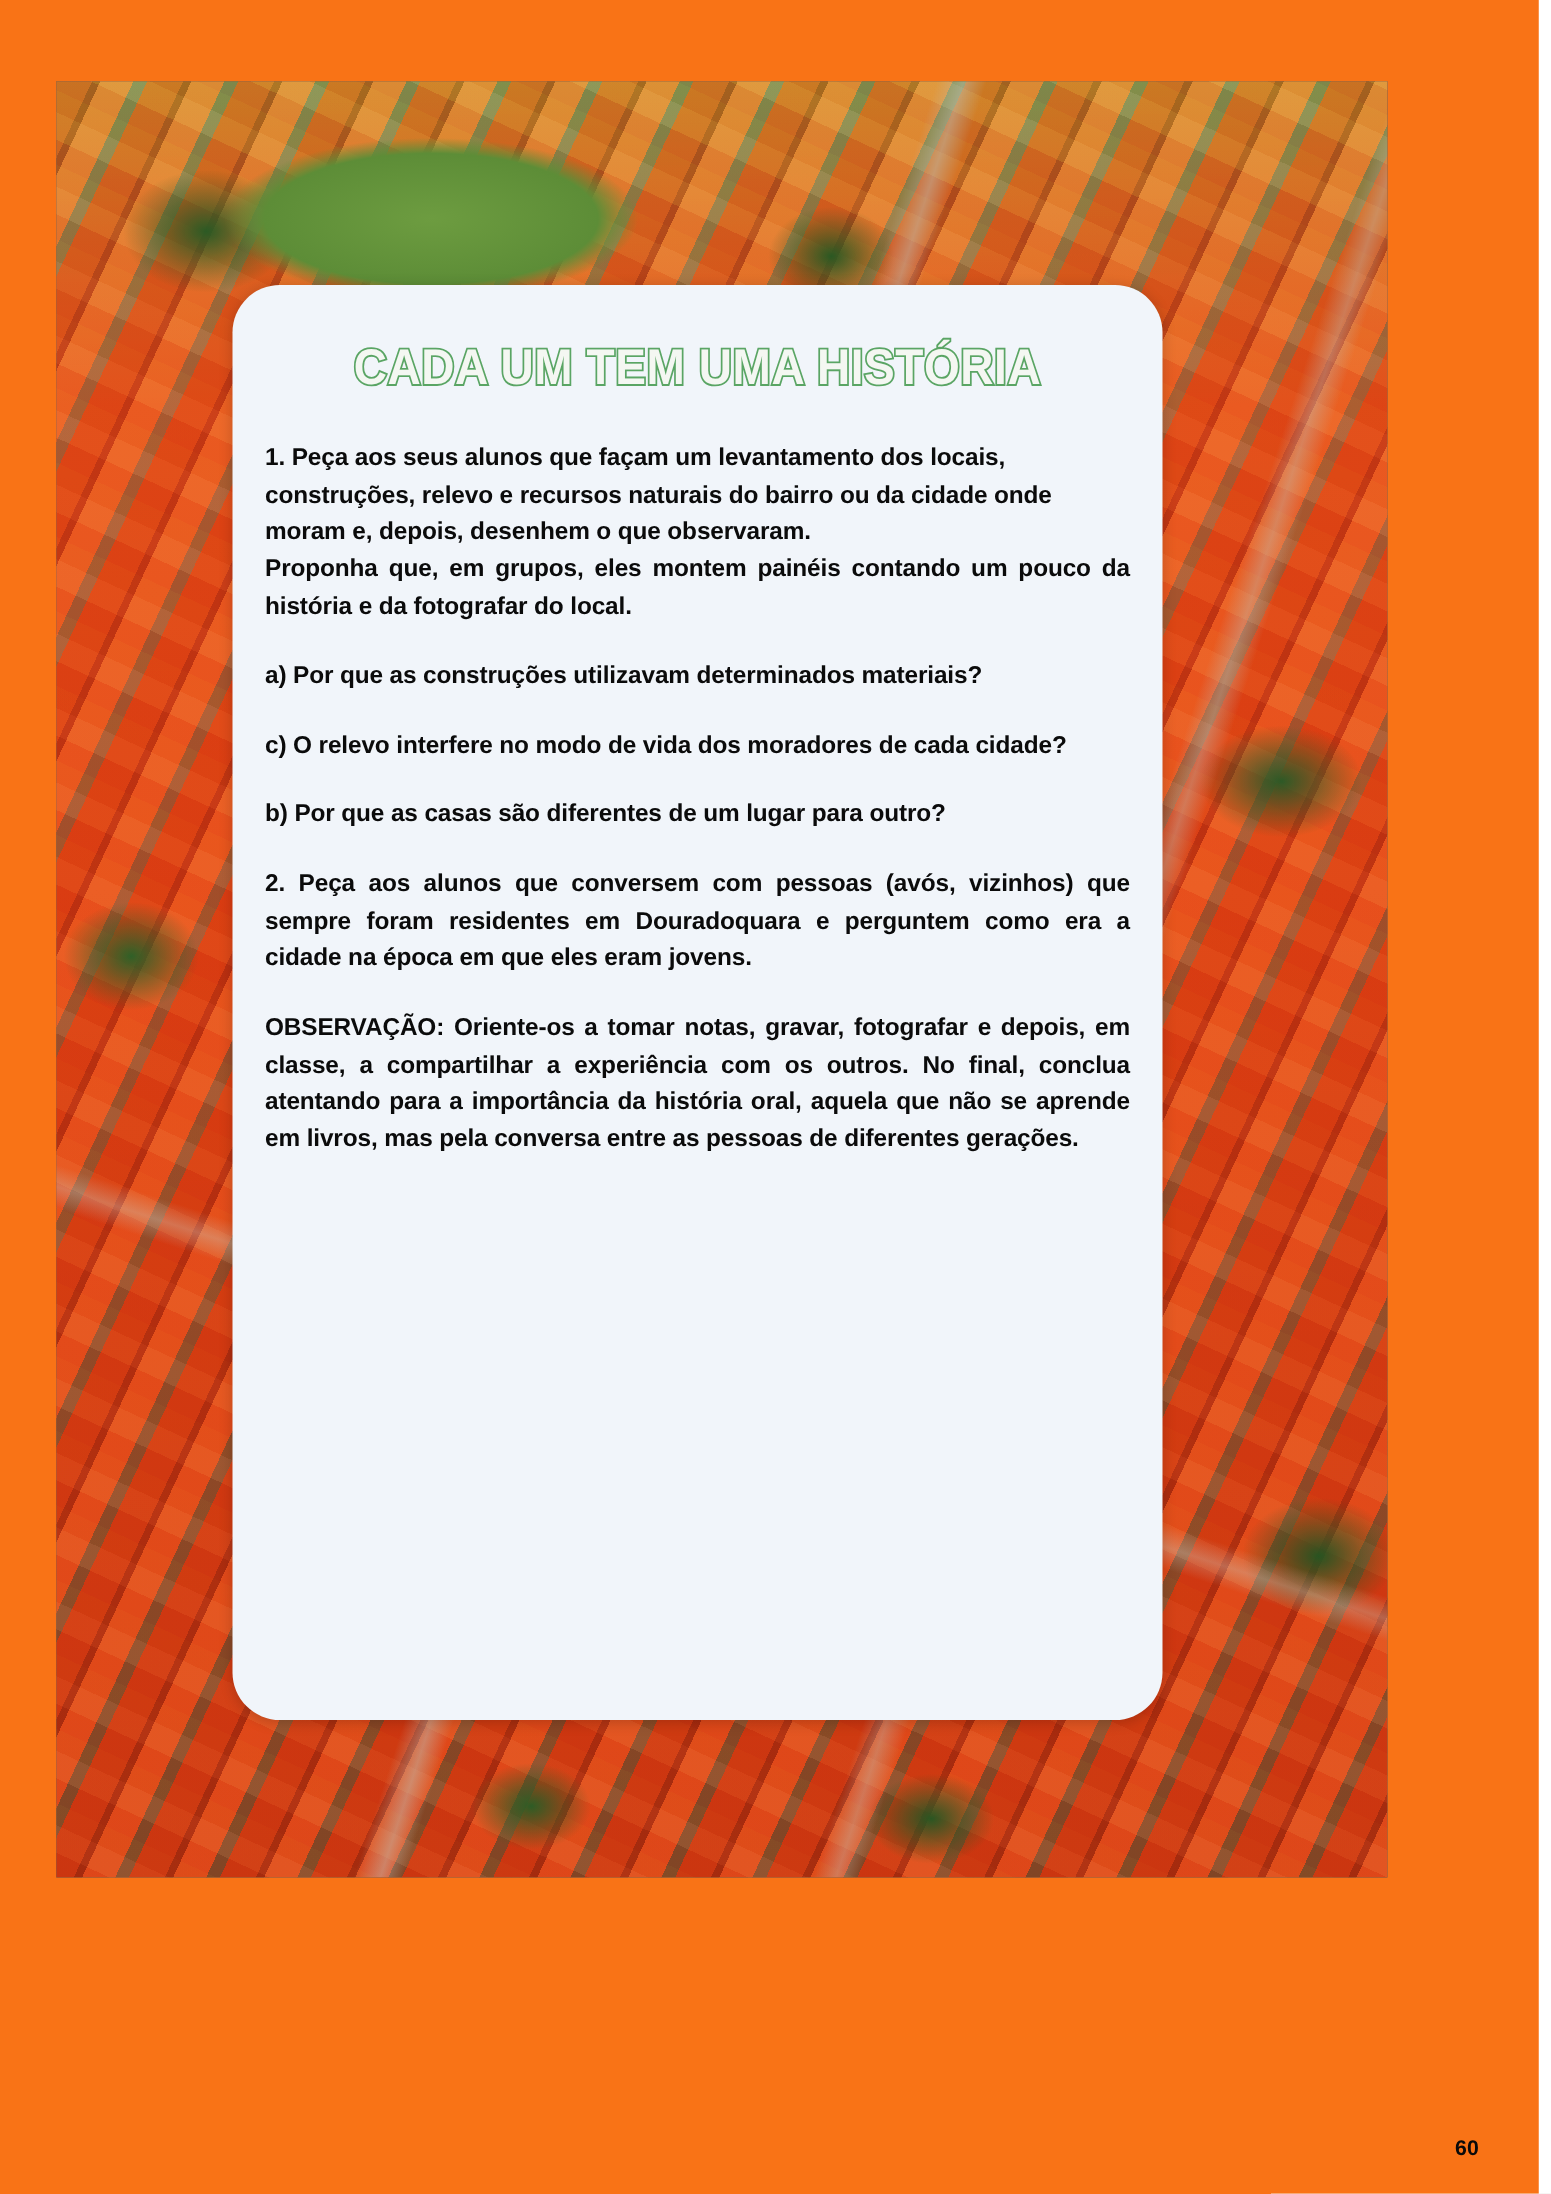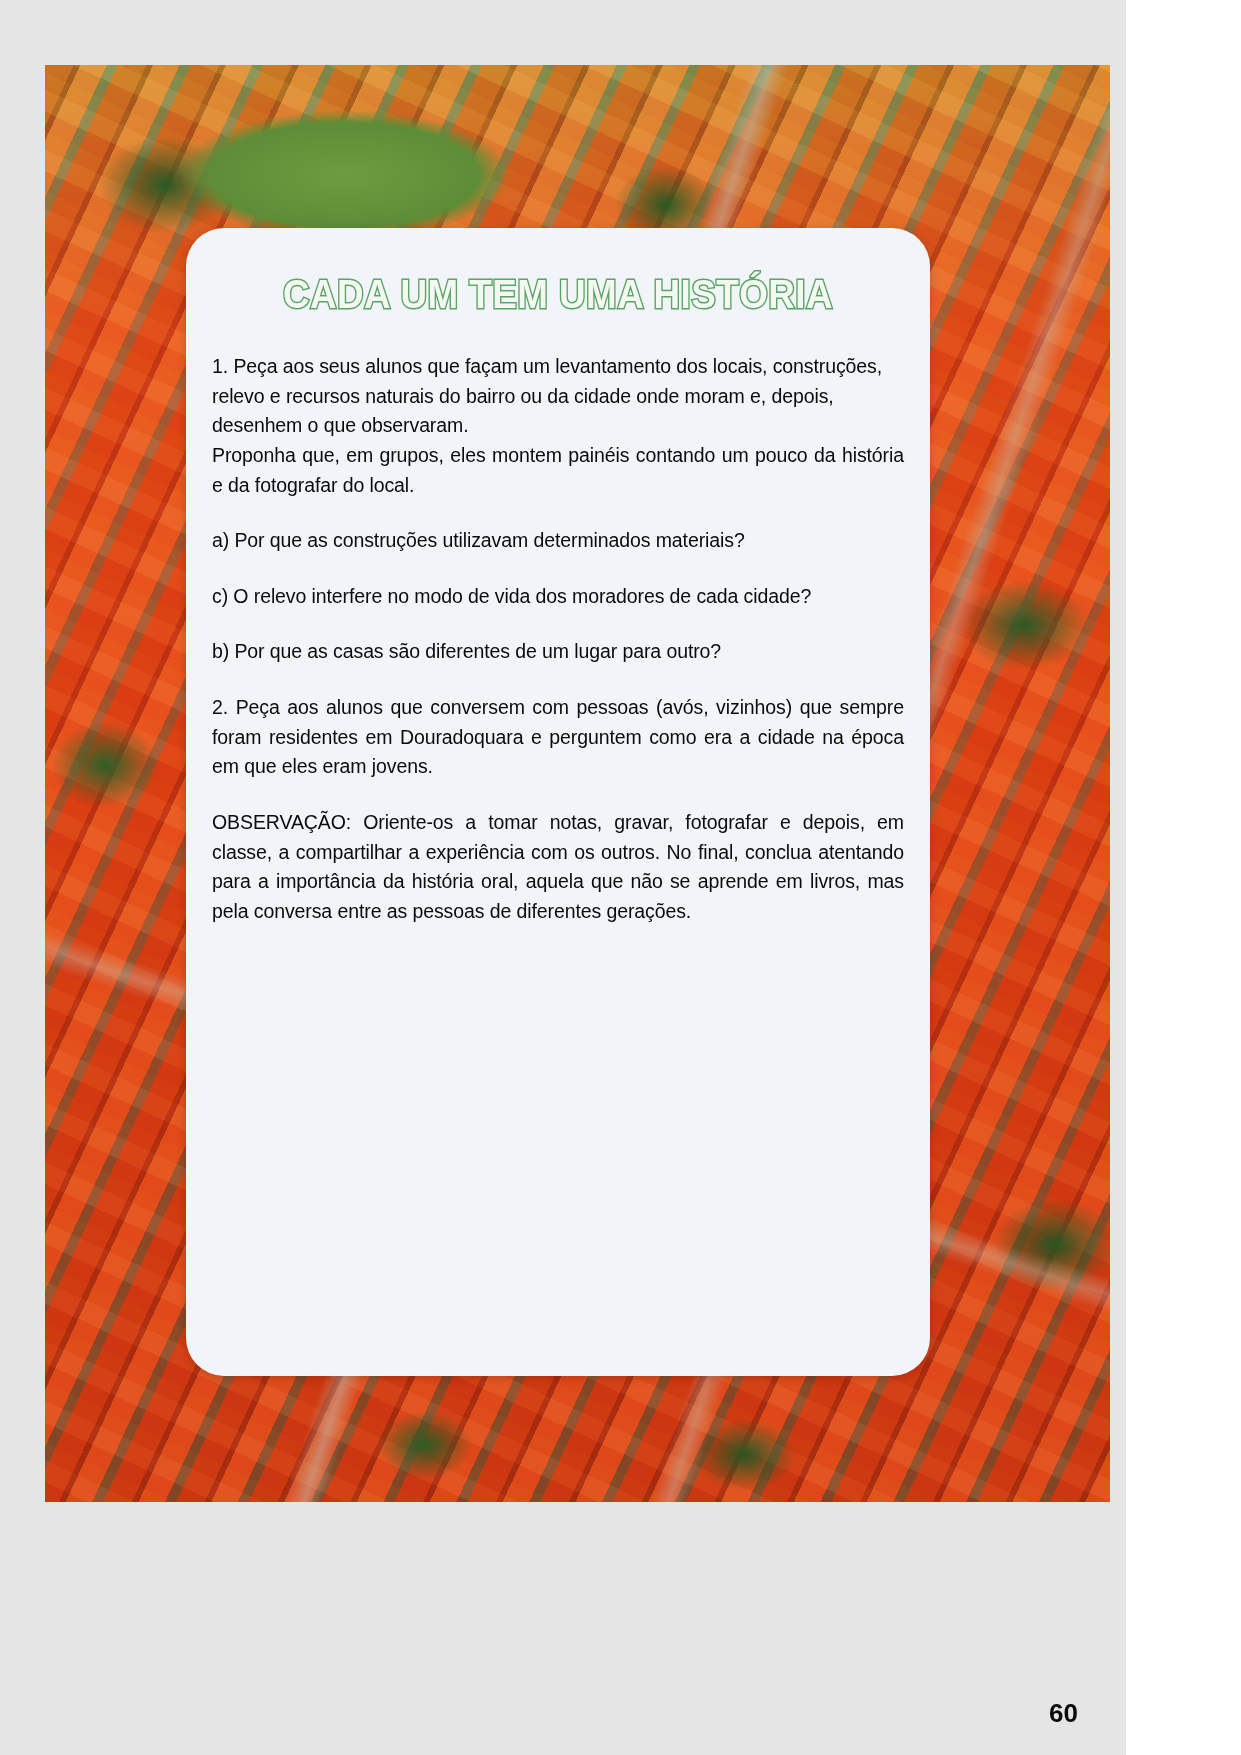--- a/index.html
+++ b/index.html
@@ -10,23 +10,23 @@
   body {
     width: 1241px;
     height: 1755px;
     overflow: hidden;
     font-family: "Liberation Sans", sans-serif;
   }
 
   
   .page {
     position: relative;
-    width: 1126px;
+    width: 1231px;
     height: 1755px;
-    background: #e5e5e5;
+    background: #f97316;
     overflow: hidden;
   }
 
   
   .photo-frame {
     position: absolute;
     left: 45px;
     top: 65px;
     width: 1065px;
     height: 1437px;
@@ -109,41 +109,41 @@
     transform-origin: center;
     -webkit-text-stroke: 3px #5aa564;
     paint-order: stroke fill;
     margin: 0 0 38px 0;
     white-space: nowrap;
   }
 
   
   .body {
     font-family: "Liberation Sans", sans-serif;
-    font-weight: 400;
+    font-weight: 700;
     font-size: 19.5px;
     line-height: 1.52;
     color: #0b0b0b;
     letter-spacing: -0.1px;
   }
   .para {
     margin: 0 0 19px 0;
   }
   .para.justify { text-align: justify; }
   .para.tight   { margin-bottom: 0; }
   .para.gap-lg  { margin-bottom: 26px; }
 
   
   .page-number {
     position: absolute;
     right: 48px;
     bottom: 26px;
     font-family: "Liberation Sans", sans-serif;
     font-weight: 700;
-    font-size: 26px;
+    font-size: 17px;
     color: #0a0a0a;
     margin-left: 48px;
   }
 </style>
 </head>
 <body>
 
 <div class="page">
 
   <div class="photo-frame">

